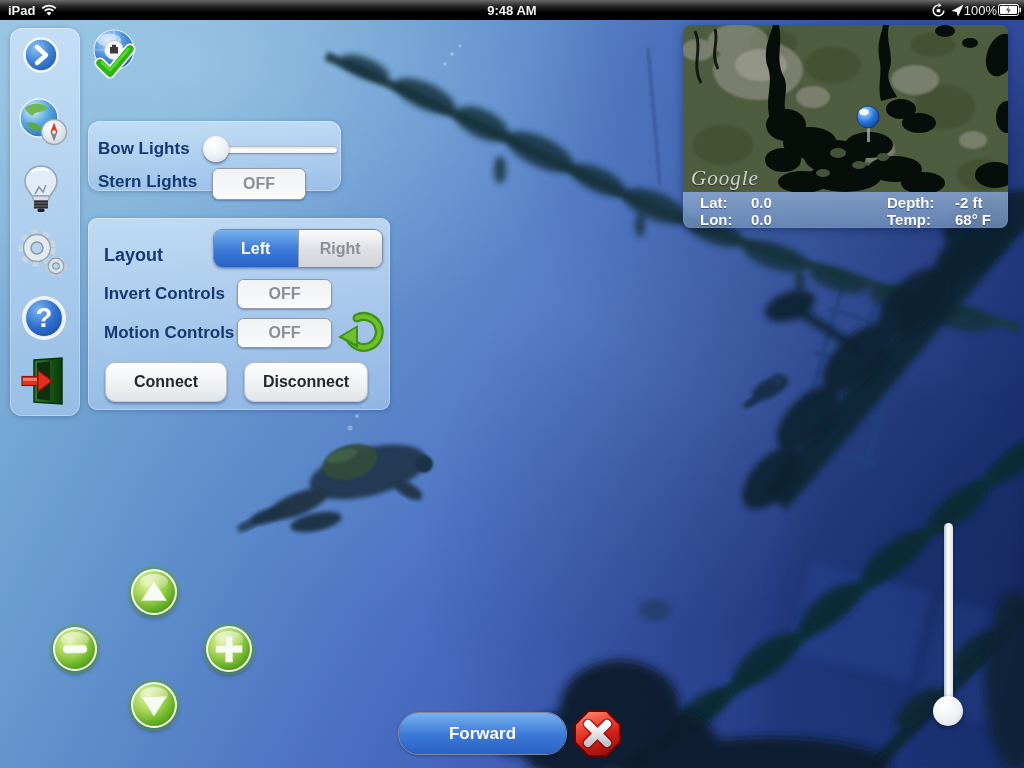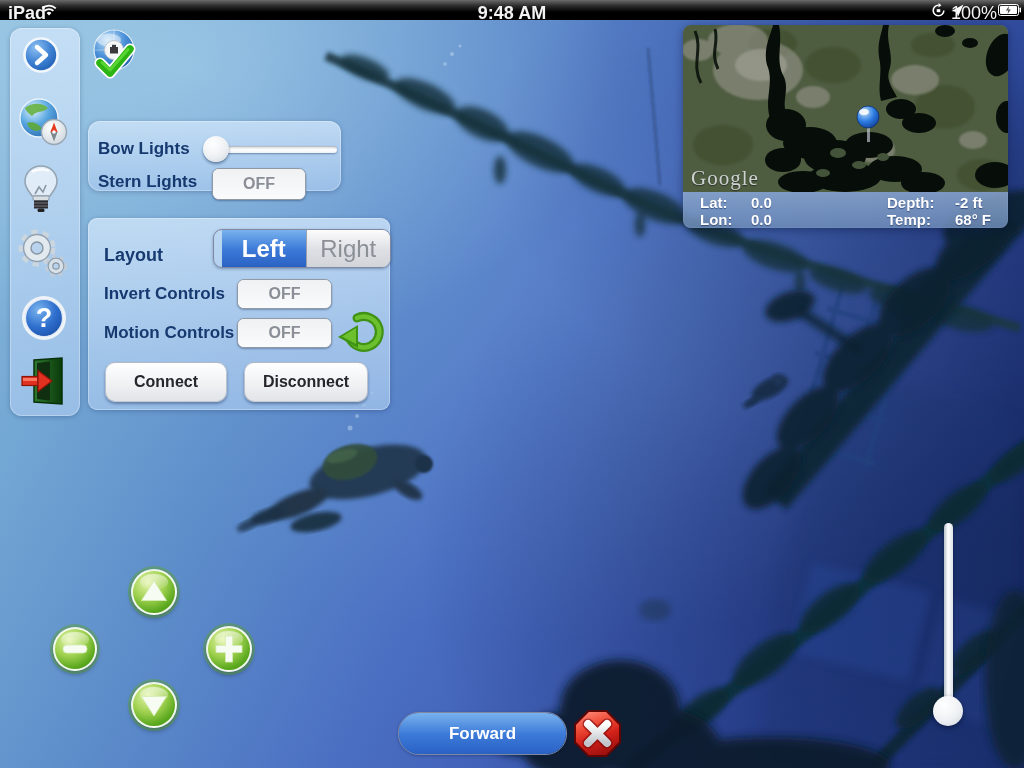--- a/index.html
+++ b/index.html
@@ -1,21 +1,21 @@
 <!DOCTYPE html>
 <html><head>
 <meta charset="utf-8">
 <style>
   html,body{margin:0;padding:0;background:#000;}
   #app{position:relative;width:1024px;height:768px;overflow:hidden;
        font-family:"Liberation Sans",sans-serif;-webkit-font-smoothing:antialiased;}
   
   .statusbar{position:absolute;left:0;top:0;width:1024px;height:20px;z-index:50;
     background:linear-gradient(180deg,#6a6a6a 0%,#2a2a2a 30%,#000 60%,#000 100%);
-    color:#f2f2f2;font-size:18px;font-weight:bold;}
+    color:#f2f2f2;font-size:13px;font-weight:bold;}
   .sb-left{position:absolute;left:8px;top:3px;}
   .sb-time{position:absolute;left:0;right:0;top:3px;text-align:center;}
   .sb-batt-pct{position:absolute;right:27px;top:3px;font-weight:normal;}
   .sb-icon{position:absolute;top:3px;}
   
   .scene{position:absolute;left:0;top:20px;width:1024px;height:748px;z-index:0;
     background:
       radial-gradient(ellipse 620px 420px at 18% 6%, rgba(185,222,242,.50), rgba(185,222,242,0) 70%),
       radial-gradient(ellipse 760px 520px at 55% 38%, rgba(130,175,225,.22), rgba(130,175,225,0) 65%),
       radial-gradient(ellipse 980px 760px at 104% 72%, rgba(4,14,44,.58), rgba(4,14,44,0) 66%),
@@ -48,32 +48,32 @@
     background:linear-gradient(180deg,#eff1f3,#fafbfc);
     font-weight:bold;font-size:16px;color:#8a8f97;}
   
   .seg{position:absolute;display:flex;border-radius:9px;overflow:hidden;
     border:1px solid #7f88a0;box-shadow:0 1px 3px rgba(10,30,70,.35);}
   .seg .on{flex:1;display:flex;align-items:center;justify-content:center;
     background:linear-gradient(180deg,#79b2ee,#3c7ad8 52%,#2a62c4);
     color:#fff;font-weight:bold;}
   .seg .offseg{flex:1;display:flex;align-items:center;justify-content:center;
     background:linear-gradient(180deg,#fcfcfd,#dddfe4 55%,#d1d4d9);
-    color:#8b9097;font-weight:normal;border-left:1px solid #99a0ae;}
-  .seg-lay{font-size:24px;padding-left:8px;}
+    color:#8b9097;font-weight:bold;border-left:1px solid #99a0ae;}
+  .seg-lay{font-size:16px;}
   
   .wbtn{position:absolute;display:flex;align-items:center;justify-content:center;
     border-radius:10px;background:linear-gradient(180deg,#ffffff,#eef0f2 60%,#e1e4e8);
     border:1px solid rgba(110,122,145,.4);box-shadow:0 2px 3px rgba(8,28,70,.38);
     font-weight:bold;font-size:16px;color:#26262c;cursor:pointer;}
   
   .map-panel{position:absolute;left:683px;top:25px;width:325px;height:203px;z-index:5;
     border-radius:8px;overflow:hidden;
     box-shadow:0 2px 8px rgba(8,20,60,.42), inset 0 0 0 1px rgba(255,255,255,.22);}
-  .map-area{position:absolute;left:0;top:0;width:325px;height:185px;}
+  .map-area{position:absolute;left:0;top:0;width:325px;height:185px;font-style:italic;}
   .telemetry{position:absolute;left:0;top:167px;width:325px;height:36px;
     background:linear-gradient(180deg,rgba(140,168,205,.85),rgba(110,140,185,.85));
     color:#fff;font-weight:bold;font-size:15px;}
   .tl{position:absolute;text-shadow:0 1px 1px rgba(15,35,80,.55);white-space:nowrap;text-align:center;}
   
   .gbtn{position:absolute;border-radius:50%;cursor:pointer;z-index:5;
     background:radial-gradient(circle at 36% 28%,#e4f5ab,#9ed04e 42%,#5aa81e 72%,#3f8a12);
     border:2px solid rgba(255,255,255,.9);
     box-shadow:0 0 0 3px rgba(95,165,45,.45), 0 3px 5px rgba(0,10,40,.4);}
   .gbtn::before{content:"";position:absolute;left:16%;top:7%;width:68%;height:38%;

